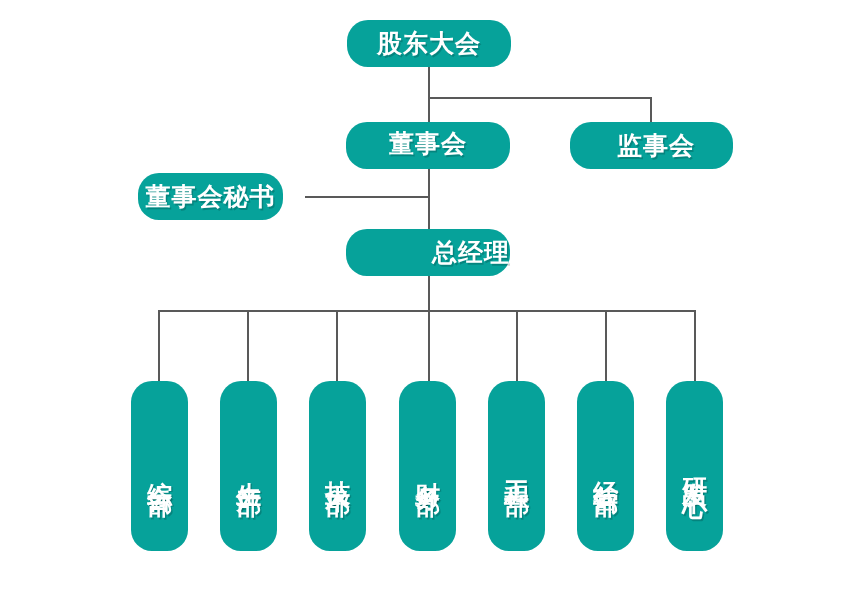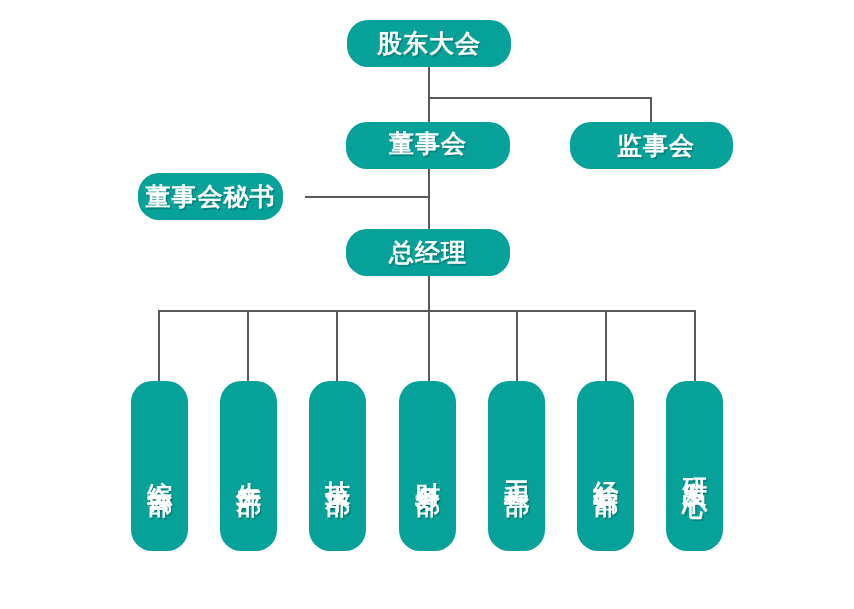--- a/index.html
+++ b/index.html
@@ -97,21 +97,21 @@
   </div>
 
   <div class="node horiz" style="left:570px; top:122px; width:163px; height:47px;padding-left:9px;">
     <span class="node-label">监事会</span>
   </div>
 
   <div class="node horiz" style="left:138px; top:173px; width:145px; height:47px;">
     <span class="node-label">董事会秘书</span>
   </div>
 
-  <div class="node horiz" style="left:346px; top:229px; width:164px; height:47px;">
+  <div class="node horiz" style="left:346px; top:229px; width:164px; height:47px;justify-content:flex-end;">
     <span class="node-label">总经理</span>
   </div>
 
   <div class="node vert" style="left:131px; top:381px; width:57px; height:170px;">
     <span class="node-label">综合部</span>
   </div>
 
   <div class="node vert" style="left:220px; top:381px; width:57px; height:170px;">
     <span class="node-label">生产部</span>
   </div>

